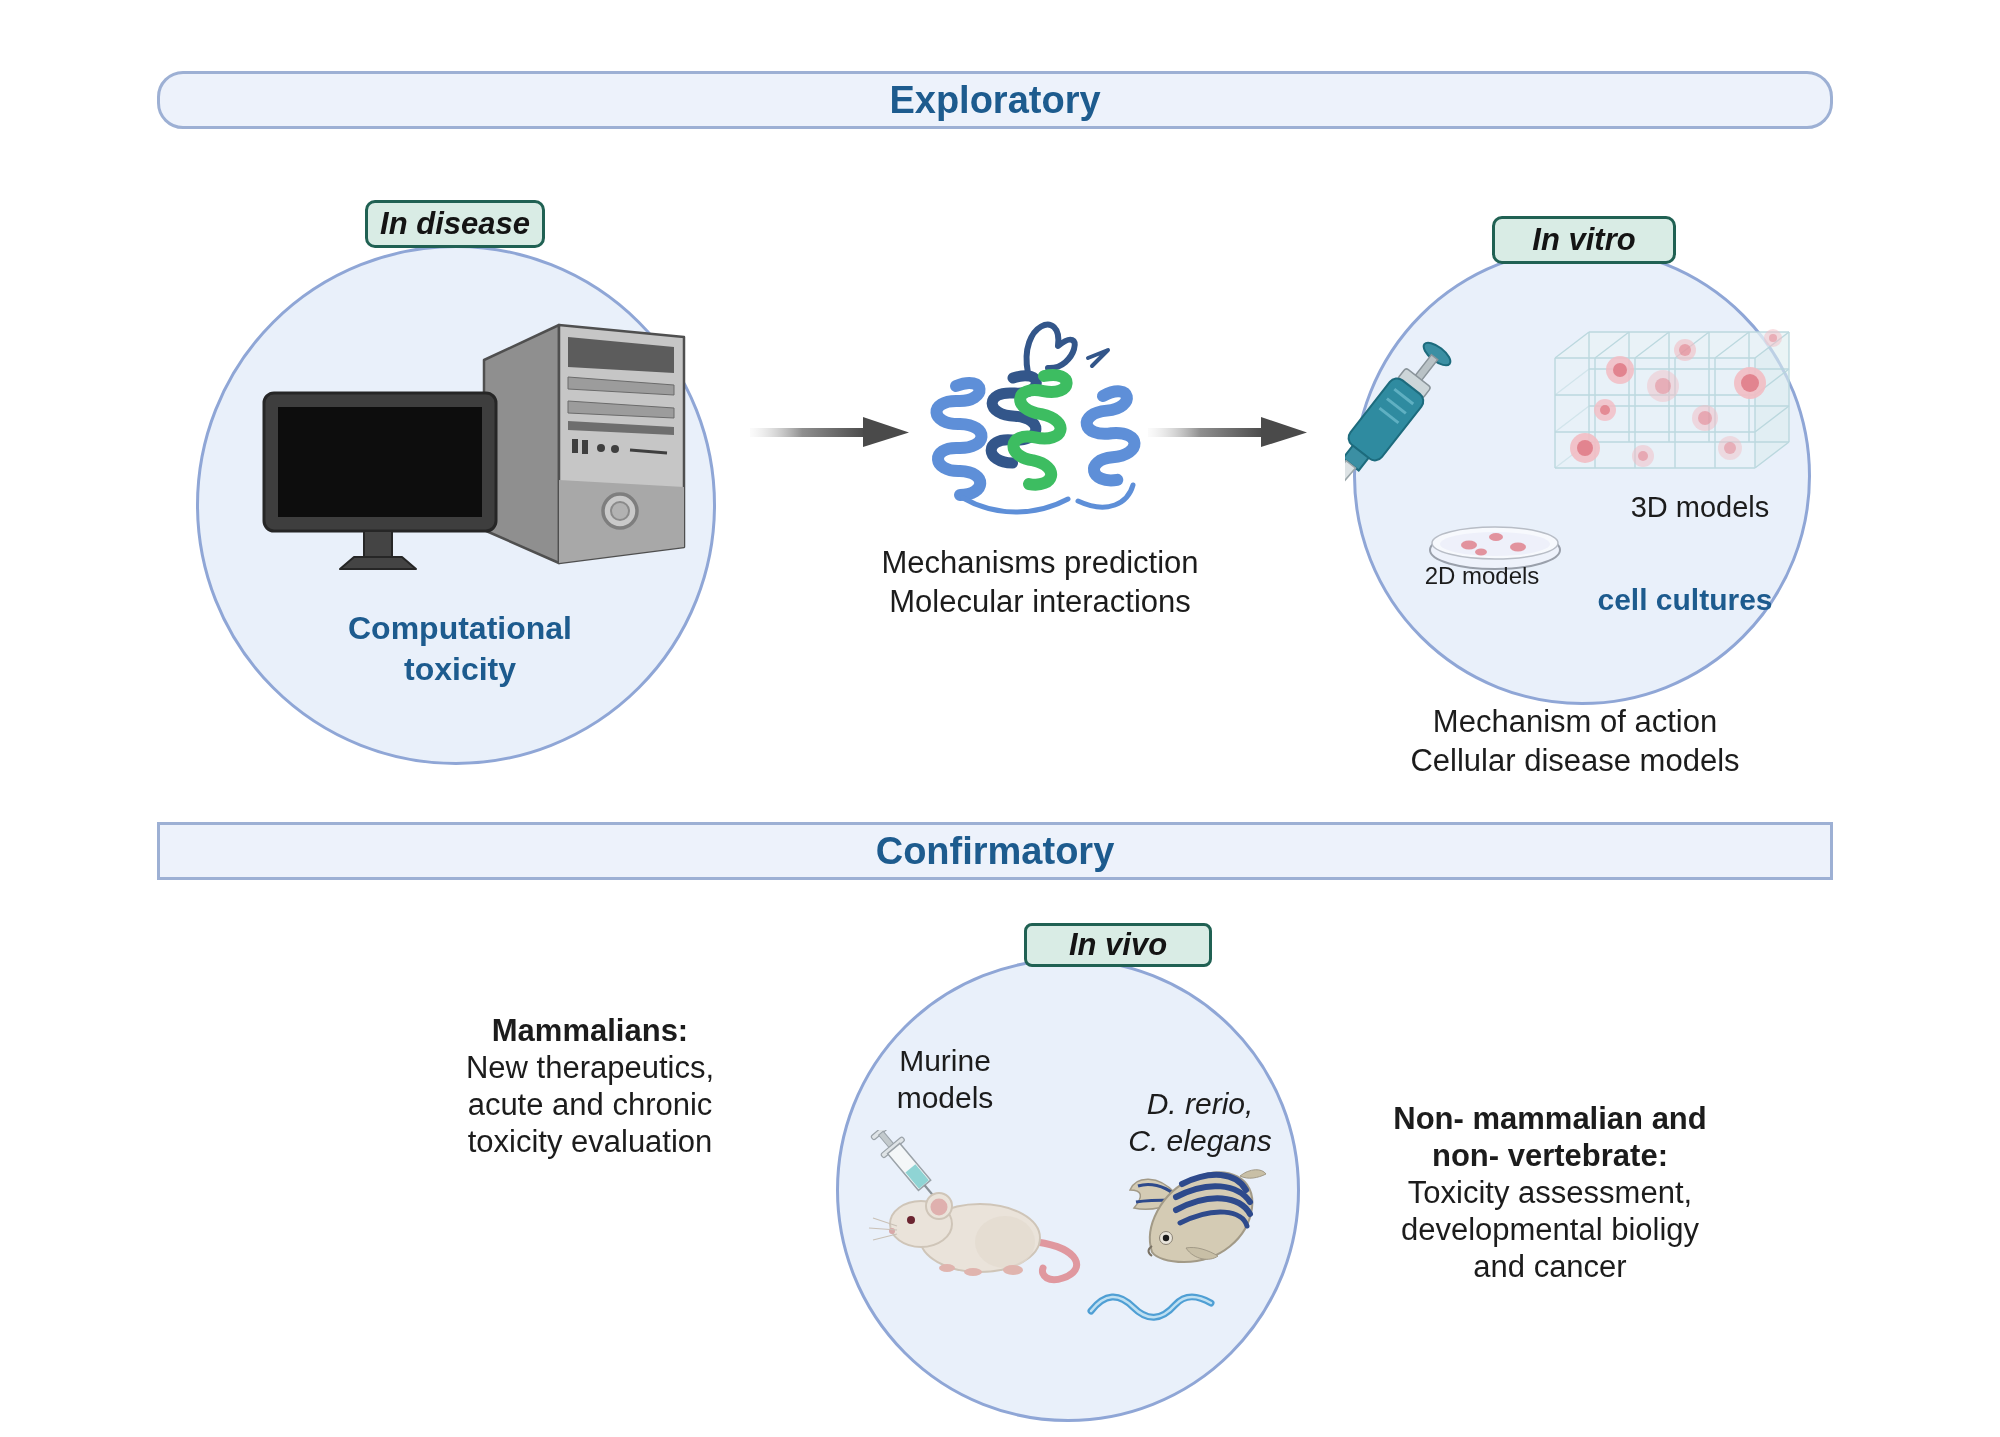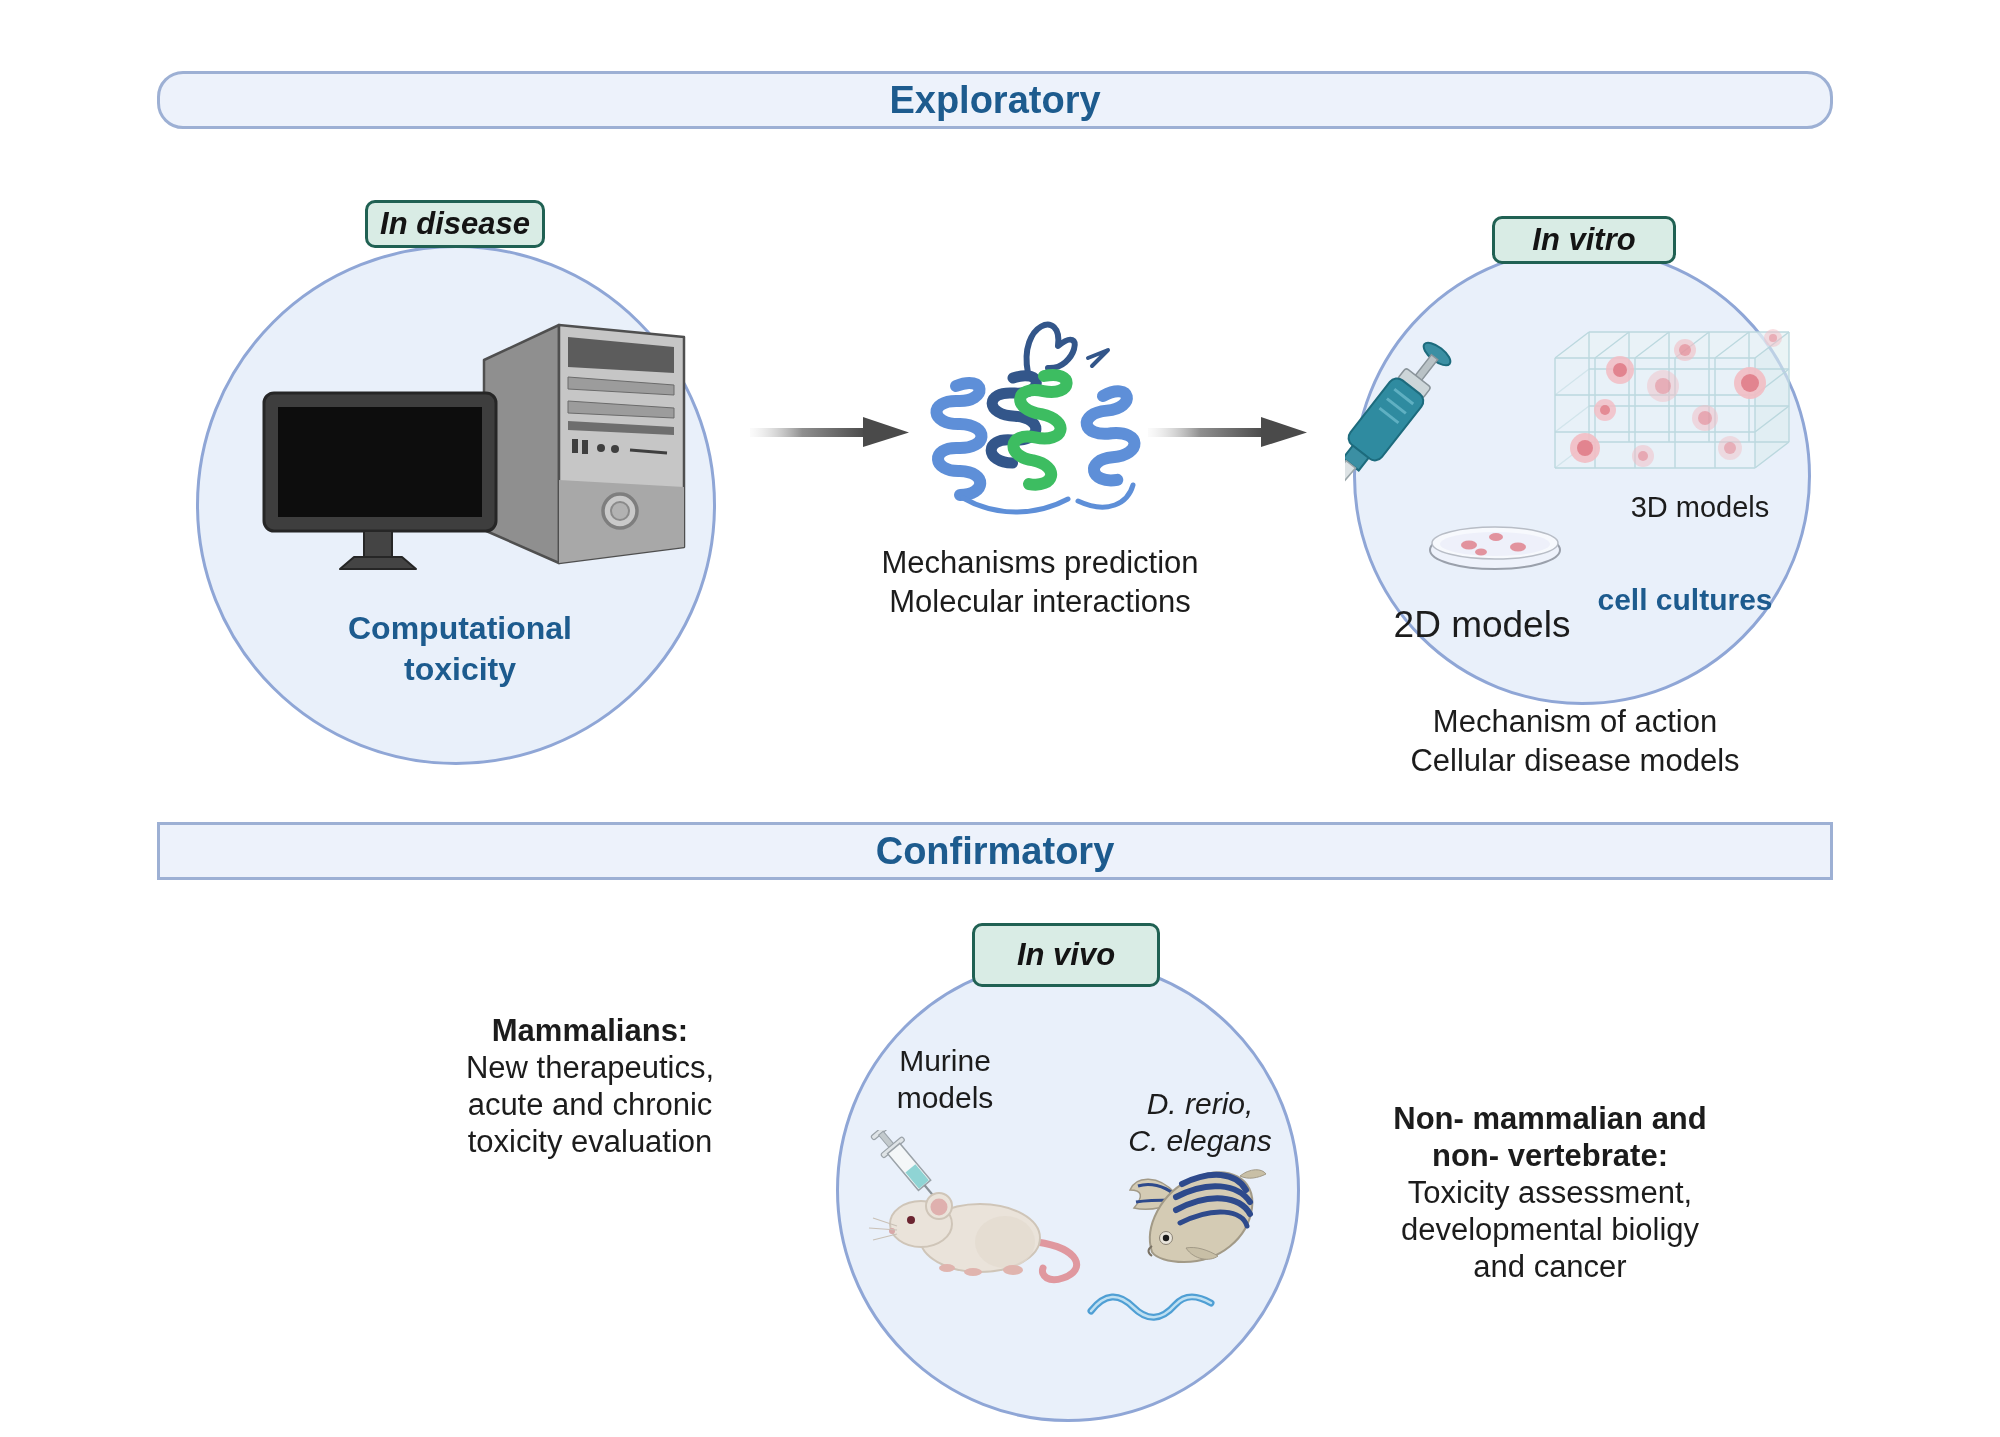--- a/index.html
+++ b/index.html
@@ -194,30 +194,30 @@
         <circle cx="140" cy="52" r="6" fill="#e2848f" opacity="0.6"></circle>
       <circle cx="60" cy="112" r="11" fill="#f2bcc3" opacity="0.8"></circle>
         <circle cx="60" cy="112" r="5" fill="#e2848f" opacity="0.9"></circle>
       <circle cx="185" cy="150" r="12" fill="#f2bcc3" opacity="0.45"></circle>
         <circle cx="185" cy="150" r="6" fill="#e2848f" opacity="0.5"></circle>
       <circle cx="228" cy="40" r="9" fill="#f2bcc3" opacity="0.5"></circle>
         <circle cx="228" cy="40" r="4" fill="#e2848f" opacity="0.5"></circle>
     </g>
   </svg>
 
-  <div class="abs cap" style="left:1382px;top:605px;width:200px;font-size:37px;">2D models</div>
+  <div class="abs cap" style="left:1382px;top:556px;width:200px;font-size:24px;">2D models</div>
   <div class="abs cap" style="left:1600px;top:488px;width:200px;font-size:29px;">3D models</div>
   <div class="abs cap blue" style="left:1585px;top:580px;width:200px;font-size:30px;">cell cultures</div>
 
   <div class="abs cap" style="left:1375px;top:702px;width:400px;">
     <div>Mechanism of action</div>
     <div>Cellular disease models</div>
   </div>
 
-  <div class="abs tag" style="left:972px;top:923px;width:188px;height:64px;">In vivo</div>
+  <div class="abs tag" style="left:1024px;top:923px;width:188px;height:44px;border-radius:8px;">In vivo</div>
 
   <div class="abs cap" style="left:430px;top:1012px;width:320px;line-height:37px;">
     <div class="bold">Mammalians:</div>
     <div>New therapeutics,</div>
     <div>acute and chronic</div>
     <div>toxicity evaluation</div>
   </div>
 
   <div class="abs cap" style="left:845px;top:1042px;width:200px;font-size:30px;line-height:37px;">
     <div>Murine</div>

